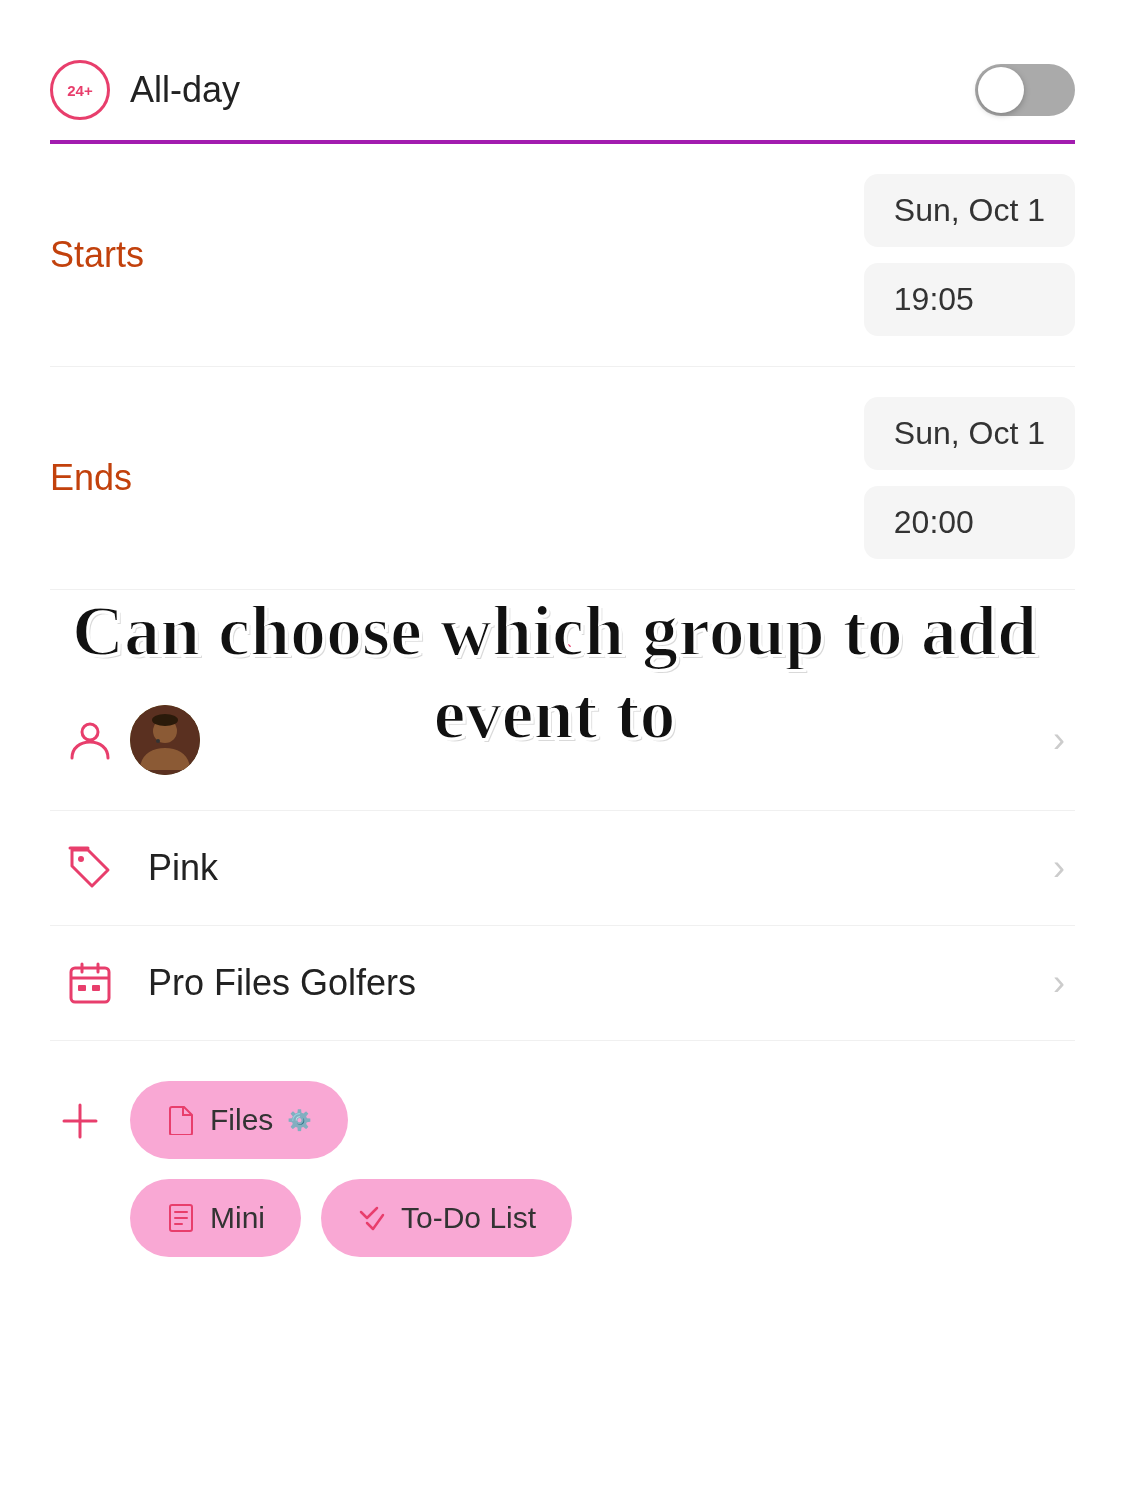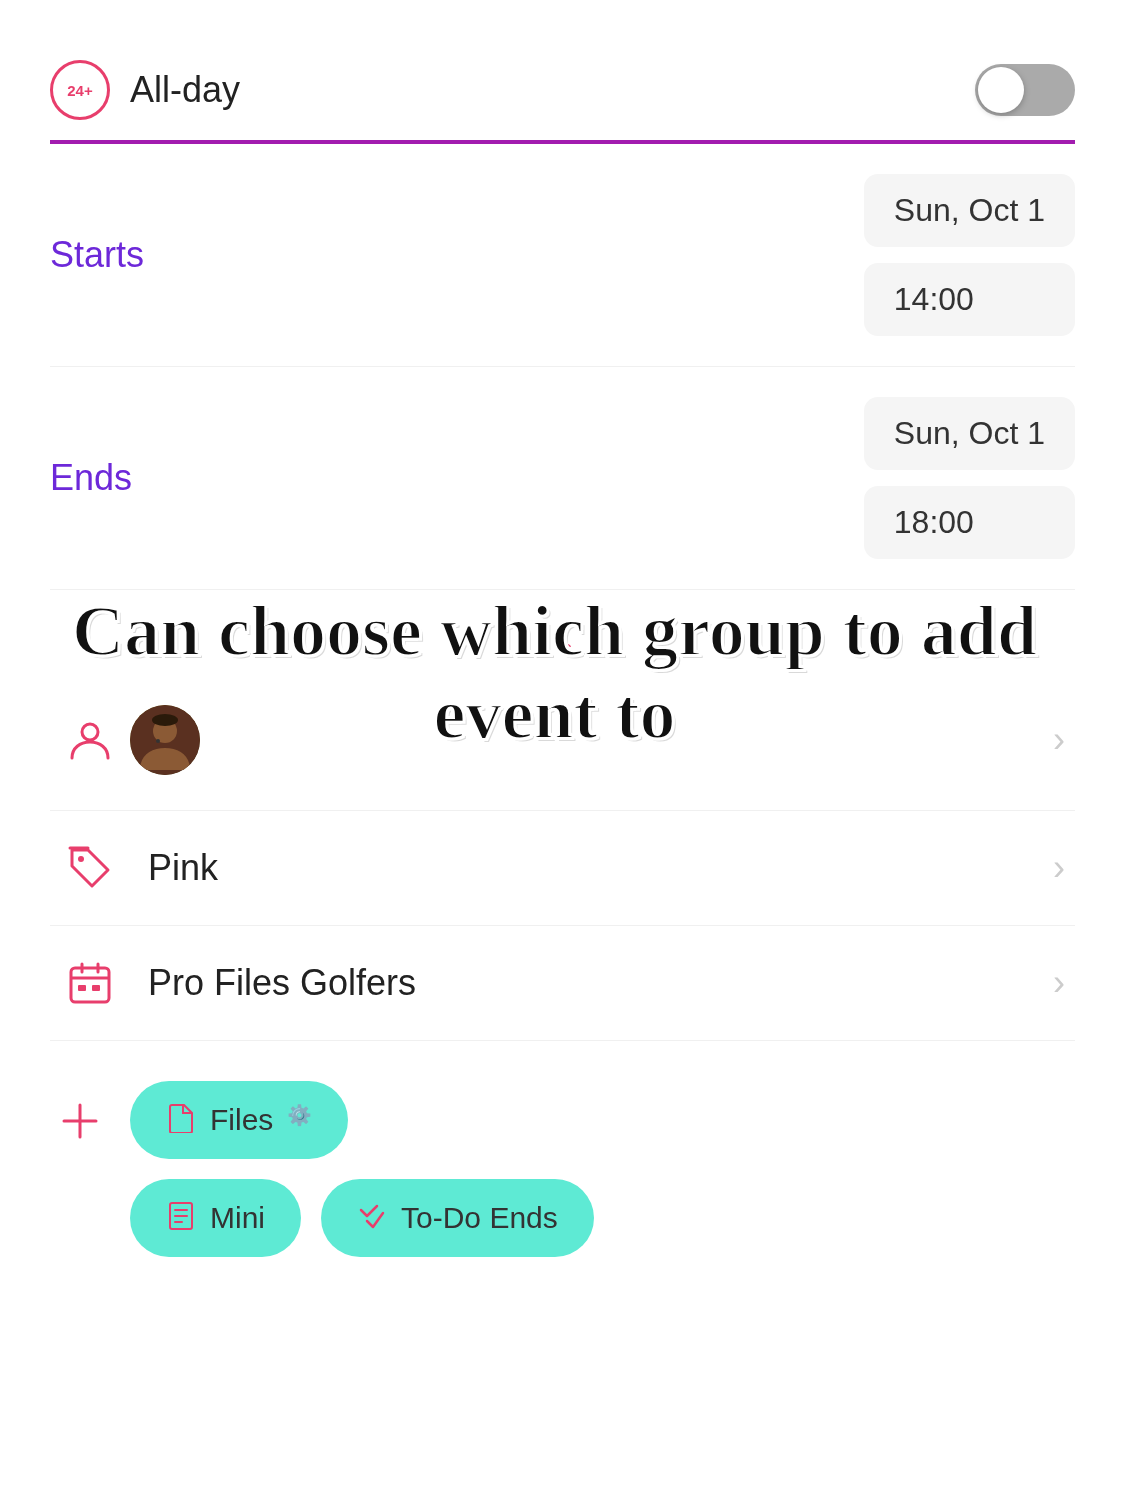--- a/index.html
+++ b/index.html
@@ -85,21 +85,21 @@
       display: flex;
       align-items: center;
       justify-content: space-between;
       padding: 30px 0;
       border-bottom: 1px solid #f0f0f0;
     }
 
     .datetime-label {
       font-size: 36px;
       font-weight: 400;
-      color: #6d28d9;
+      color: #c2410c;
     }
 
     .datetime-controls {
       display: flex;
       gap: 16px;
       flex-direction: column;
     }
 
     .date-pill, .time-pill {
       background: #f5f5f5;
@@ -221,23 +221,23 @@
       margin-left: 20px;
     }
 
     .pills-row {
       display: flex;
       gap: 20px;
     }
 
     .action-pill {
       display: flex;
-      align-items: flex-start;
+      align-items: center;
       gap: 14px;
-      background: #5eead4;
+      background: #f9a8d4;
       border-radius: 50px;
       padding: 22px 36px;
       font-size: 30px;
       color: #333;
       cursor: pointer;
       white-space: nowrap;
     }
 
     .action-pill svg {
       flex-shrink: 0;
@@ -259,29 +259,29 @@
     </div>
     <div class="toggle">
       <div class="toggle-knob"></div>
     </div>
   </div>
 
   <div class="datetime-row">
     <span class="datetime-label">Starts</span>
     <div class="datetime-controls">
       <div class="date-pill">Sun, Oct 1</div>
-      <div class="time-pill">14:00</div>
+      <div class="time-pill">19:05</div>
     </div>
   </div>
 
   <div class="datetime-row">
     <span class="datetime-label">Ends</span>
     <div class="datetime-controls">
       <div class="date-pill">Sun, Oct 1</div>
-      <div class="time-pill">18:00</div>
+      <div class="time-pill">20:00</div>
     </div>
   </div>
 
   <div class="chevron-row">
     <div class="chevron-down">⌄</div>
   </div>
 
   <div style="position:relative;">
     <div class="overlay-text">Can choose which group to add event to</div>
     <div class="row-item">
@@ -370,19 +370,19 @@
             <line x1="9" y1="21" x2="16" y2="21" stroke="#e83e6c" stroke-width="2" stroke-linecap="round"></line>
           </svg>
           <span>Mini</span>
         </div>
 
         <div class="action-pill">
           <svg width="30" height="30" viewBox="0 0 30 30" fill="none">
             <path d="M4 9l6 6L20 5" stroke="#e83e6c" stroke-width="2.5" stroke-linecap="round" stroke-linejoin="round"></path>
             <path d="M10 20l6 6 10-14" stroke="#e83e6c" stroke-width="2.5" stroke-linecap="round" stroke-linejoin="round"></path>
           </svg>
-          <span>To-Do Ends</span>
+          <span>To-Do List</span>
         </div>
       </div>
     </div>
   </div>
 
 </div>
 
 </body></html>

